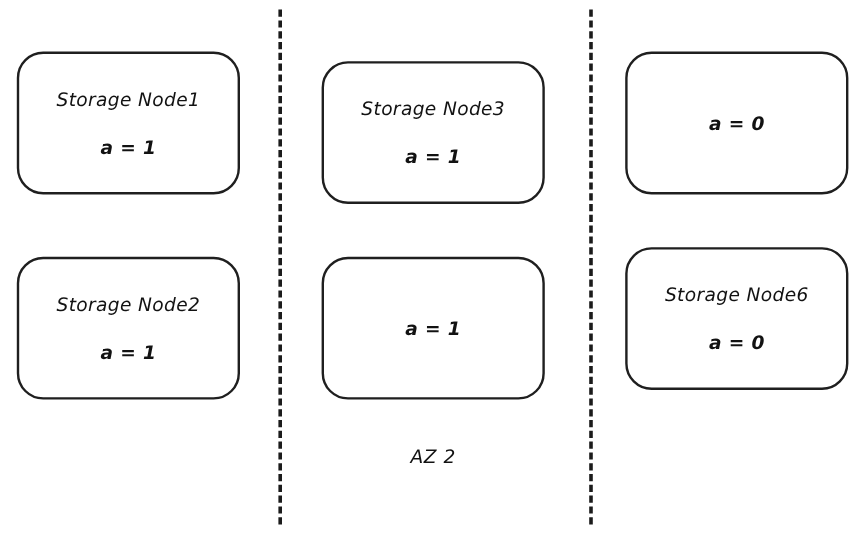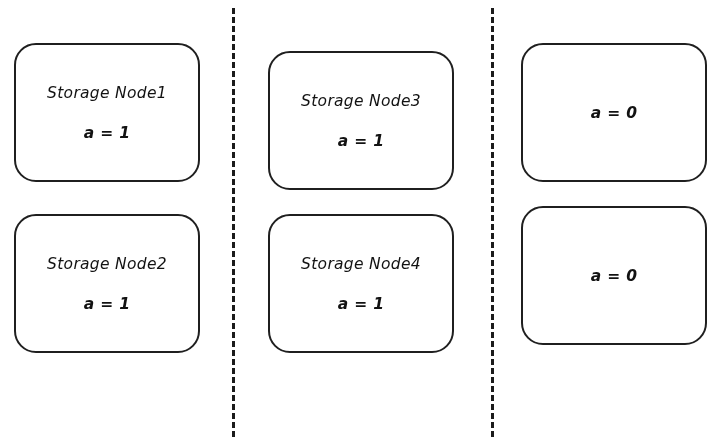--- a/index.html
+++ b/index.html
@@ -18,21 +18,21 @@
   .divider {
     position: absolute;
     top: 8px;
     height: 429px;
     width: 0;
     border-left: 3px dashed #1b1b1b;
   }
   .node {
     position: absolute;
     width: 186px;
-    height: 139px;
+    height: 119px;
     border: 2.5px solid #1f1f1f;
     border-radius: 22px;
     box-sizing: border-box;
     display: flex;
     flex-direction: column;
     align-items: center;
     justify-content: center;
     background: #ffffff;
   }
   .node-title {
@@ -76,24 +76,25 @@
   <div class="node" style="left:14px; top:214px">
     <div class="node-title">Storage Node2</div>
     <div class="node-value">a = 1</div>
   </div>
 
   <div class="node" style="left:268px; top:51px">
     <div class="node-title">Storage Node3</div>
     <div class="node-value">a = 1</div>
   </div>
   <div class="node" style="left:268px; top:214px">
-    <div class="node-title">Storage Node4</div>
     <div class="node-value">a = 1</div>
   </div>
+  <div class="az-label" style="left:268px; top:372px">AZ 2</div>
 
   <div class="node" style="left:521px; top:43px">
     <div class="node-value">a = 0</div>
   </div>
   <div class="node" style="left:521px; top:206px">
+    <div class="node-title">Storage Node6</div>
     <div class="node-value">a = 0</div>
   </div>
 
 </div>
 
 </body></html>

